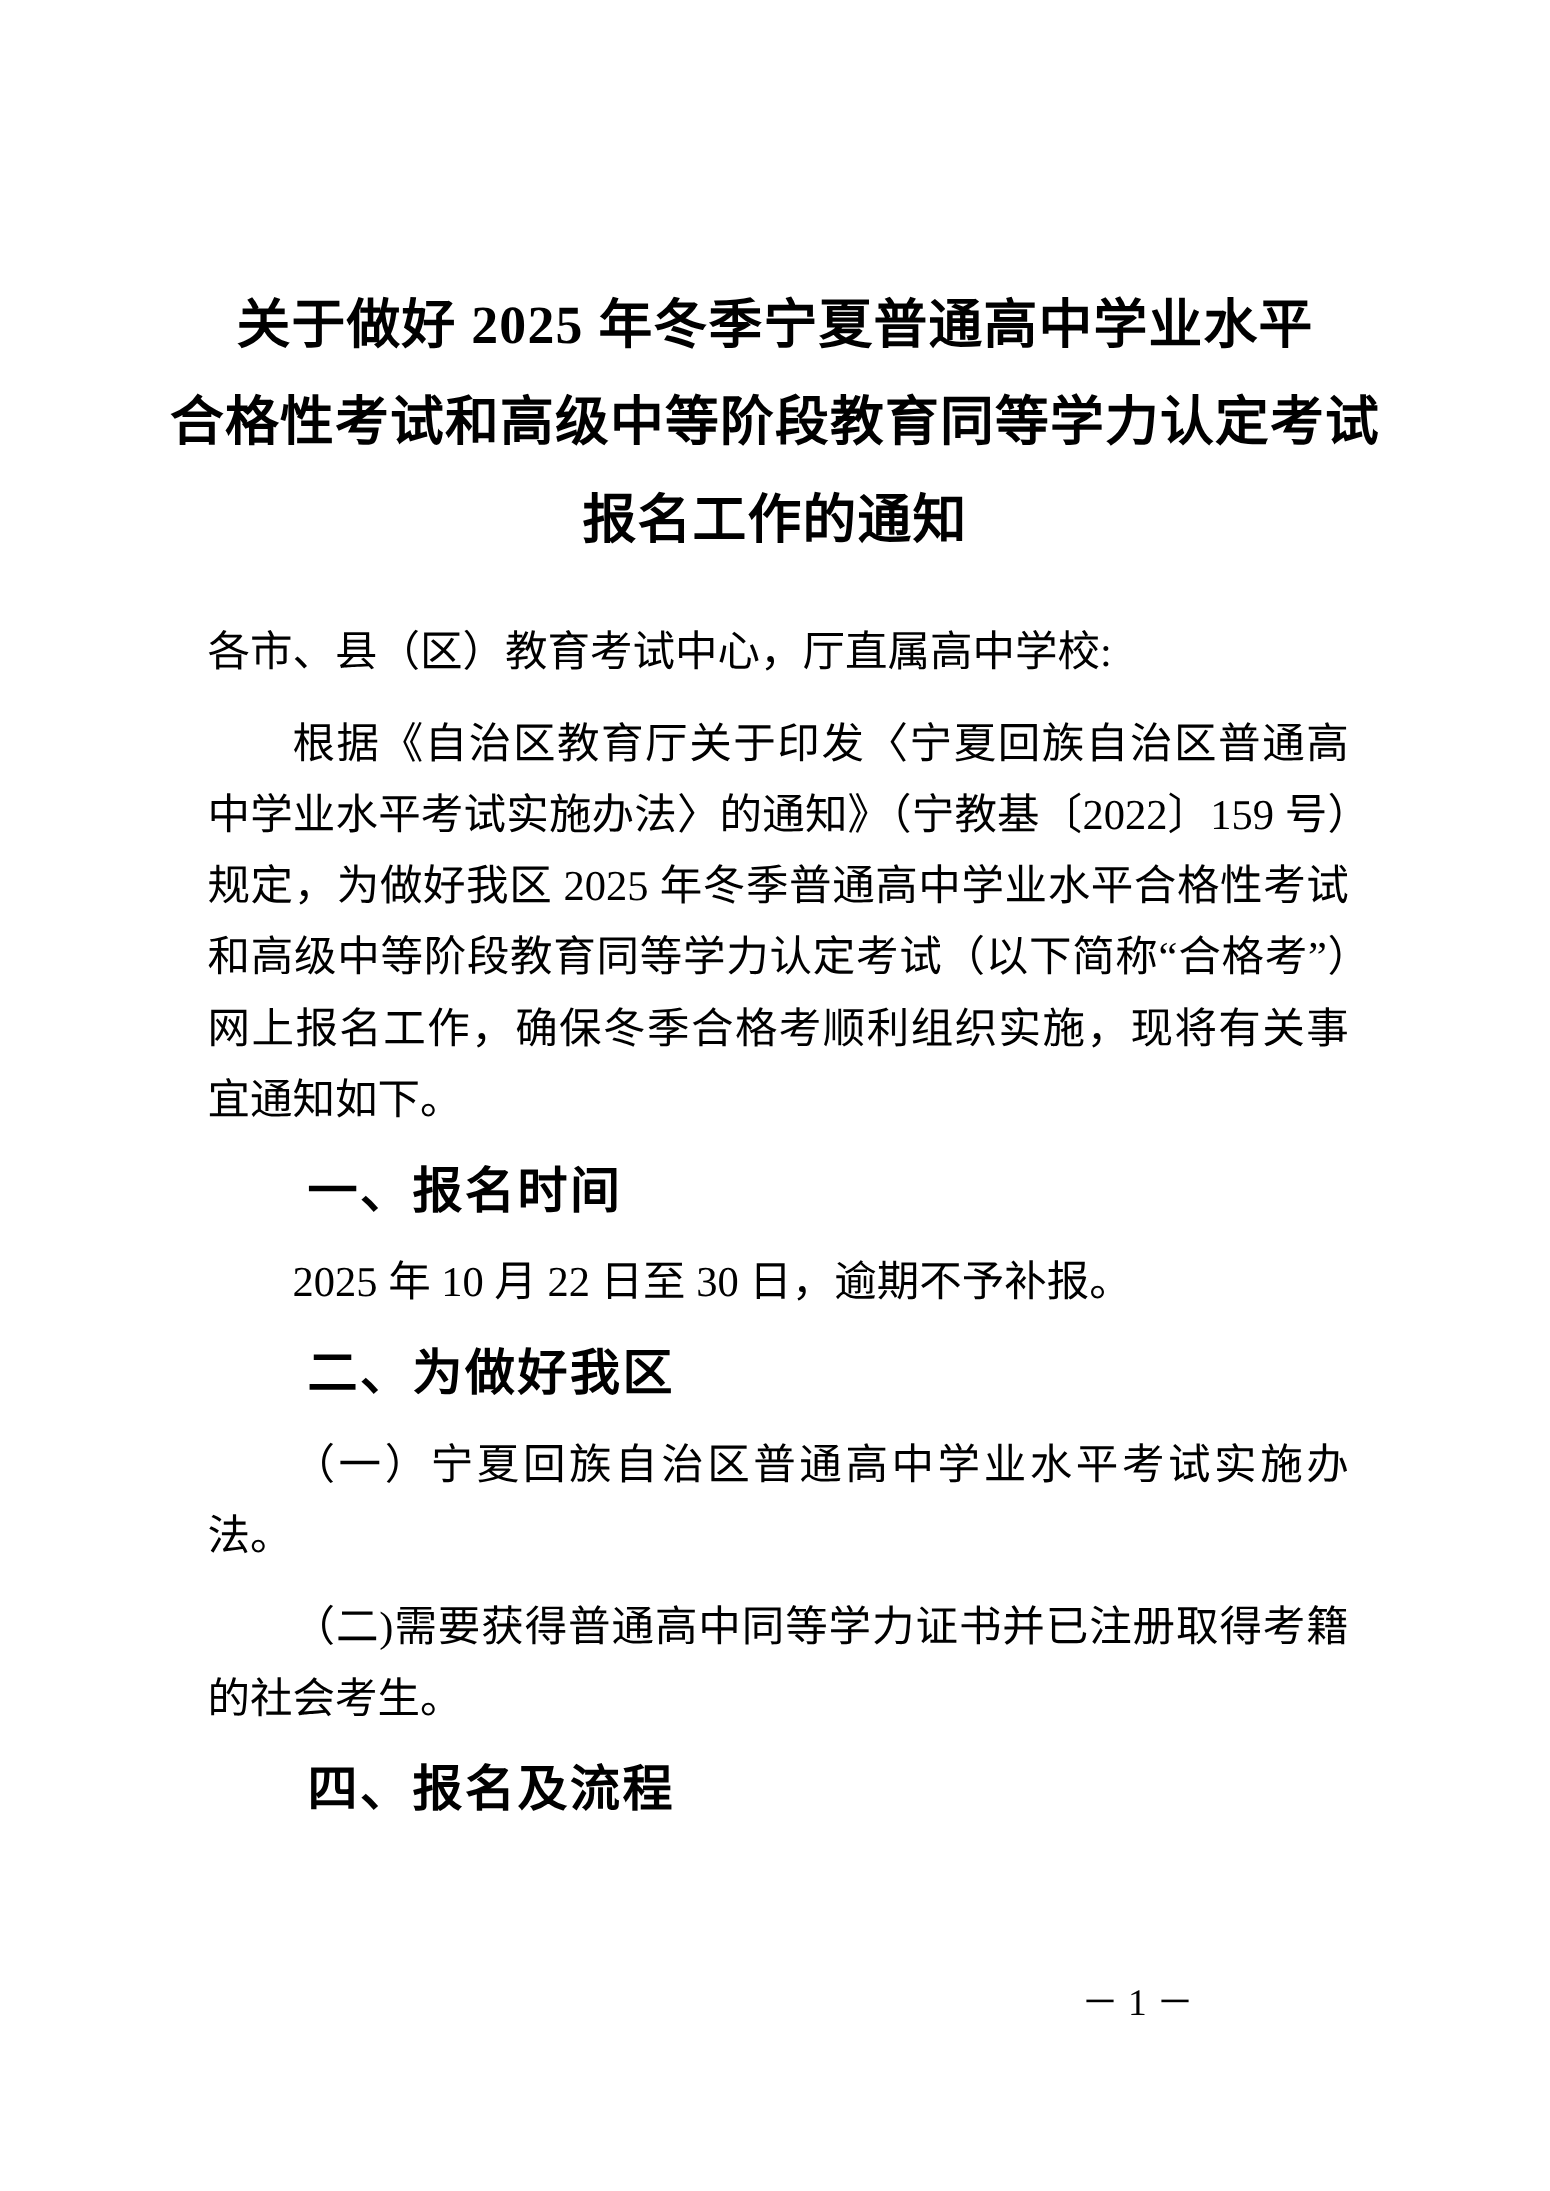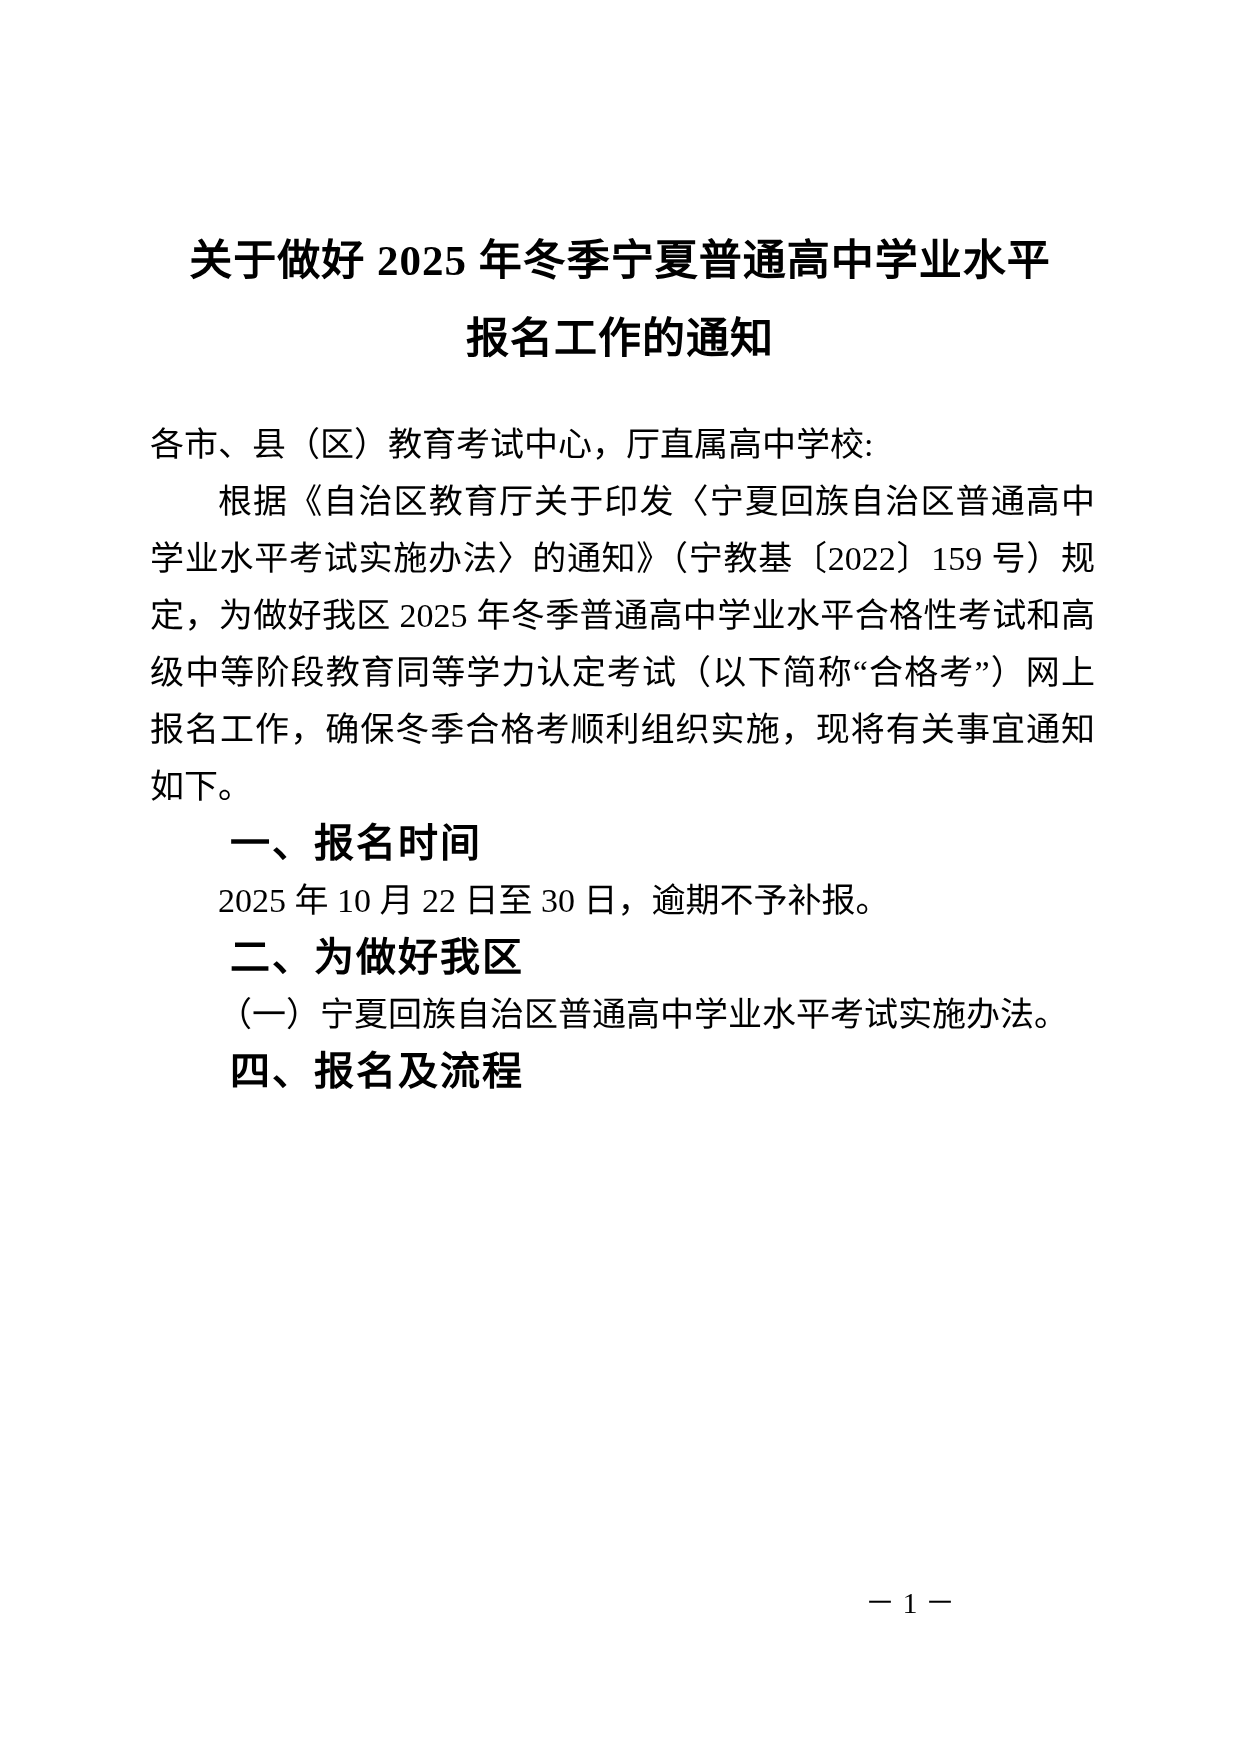--- a/index.html
+++ b/index.html
@@ -34,21 +34,21 @@
   .doc-body {
     margin: 38px 0 0 150px;
     width: 945px;
     font-family: "Liberation Serif", serif;
     font-size: 34px;
     line-height: 57px;
     text-align: justify;
     text-justify: inter-character;
   }
   .doc-body p, .doc-body h2 {
-    margin: 0;
+    margin: 16px;
     padding: 0;
   }
   .salutation {
     text-indent: 0;
   }
   .para {
     text-indent: 2em;
   }
   .section-heading {
     font-family: "Liberation Sans", sans-serif;
@@ -68,28 +68,30 @@
     white-space: nowrap;
   }
 </style>
 </head>
 <body>
 
 <div class="page">
 
   <h1 class="doc-title">
     <span class="title-line">关于做好 2025 年冬季宁夏普通高中学业水平</span>
+    <span class="title-line">合格性考试和高级中等阶段教育同等学力认定考试</span>
     <span class="title-line">报名工作的通知</span>
   </h1>
 
   <div class="doc-body">
     <p class="salutation">各市、县（区）教育考试中心，厅直属高中学校:</p>
     <p class="para">根据《自治区教育厅关于印发〈宁夏回族自治区普通高中学业水平考试实施办法〉的通知》（宁教基〔2022〕159 号）规定，为做好我区 2025 年冬季普通高中学业水平合格性考试和高级中等阶段教育同等学力认定考试（以下简称“合格考”）网上报名工作，确保冬季合格考顺利组织实施，现将有关事宜通知如下。</p>
     <h2 class="section-heading">一、报名时间</h2>
     <p class="para">2025 年 10 月 22 日至 30 日，逾期不予补报。</p>
     <h2 class="section-heading">二、为做好我区</h2>
     <p class="para">（一）宁夏回族自治区普通高中学业水平考试实施办法。</p>
+    <p class="para">（二)需要获得普通高中同等学力证书并已注册取得考籍的社会考生。</p>
     <h2 class="section-heading">四、报名及流程</h2>
   </div>
 
   <div class="page-number">－ 1 －</div>
 
 </div>
 
 </body></html>

